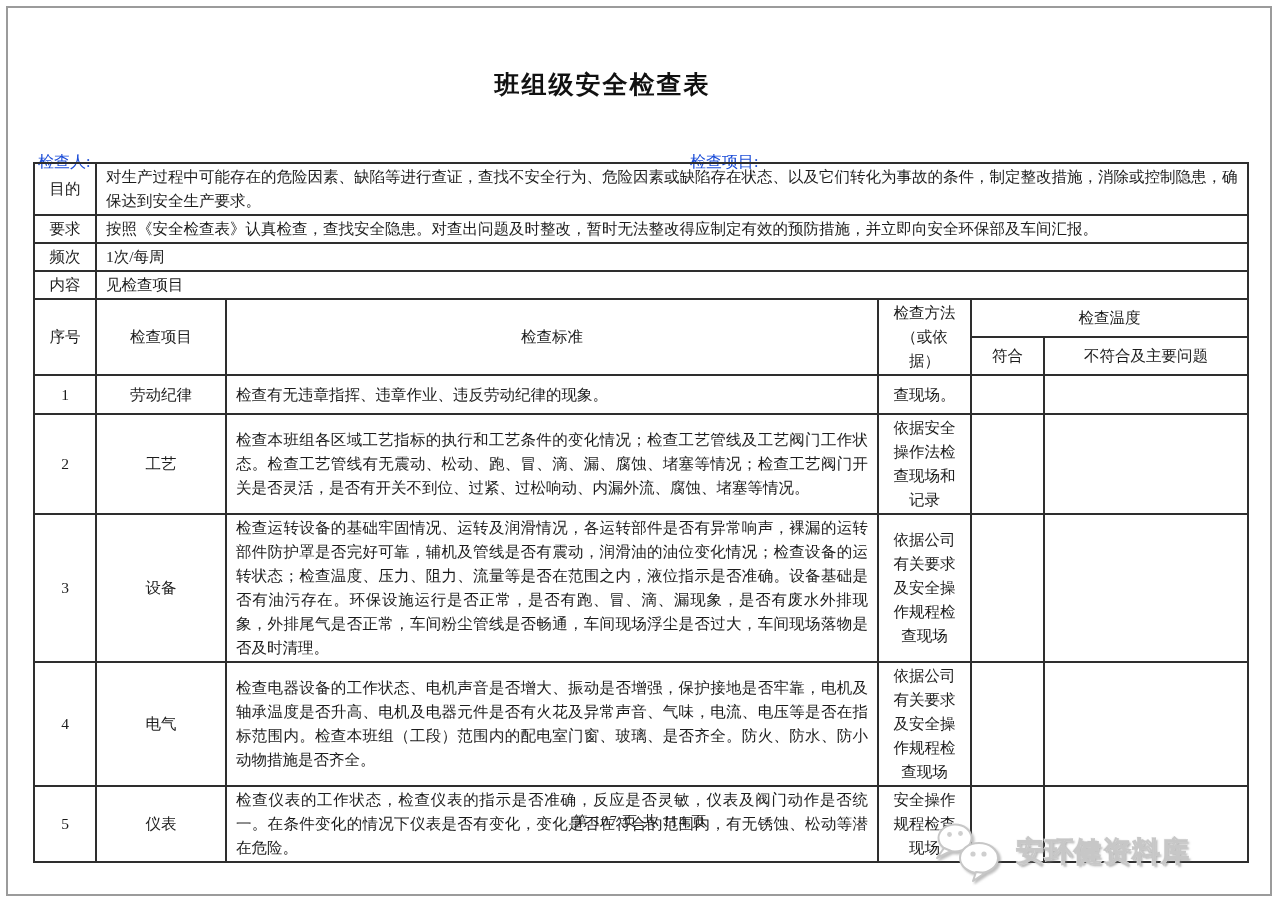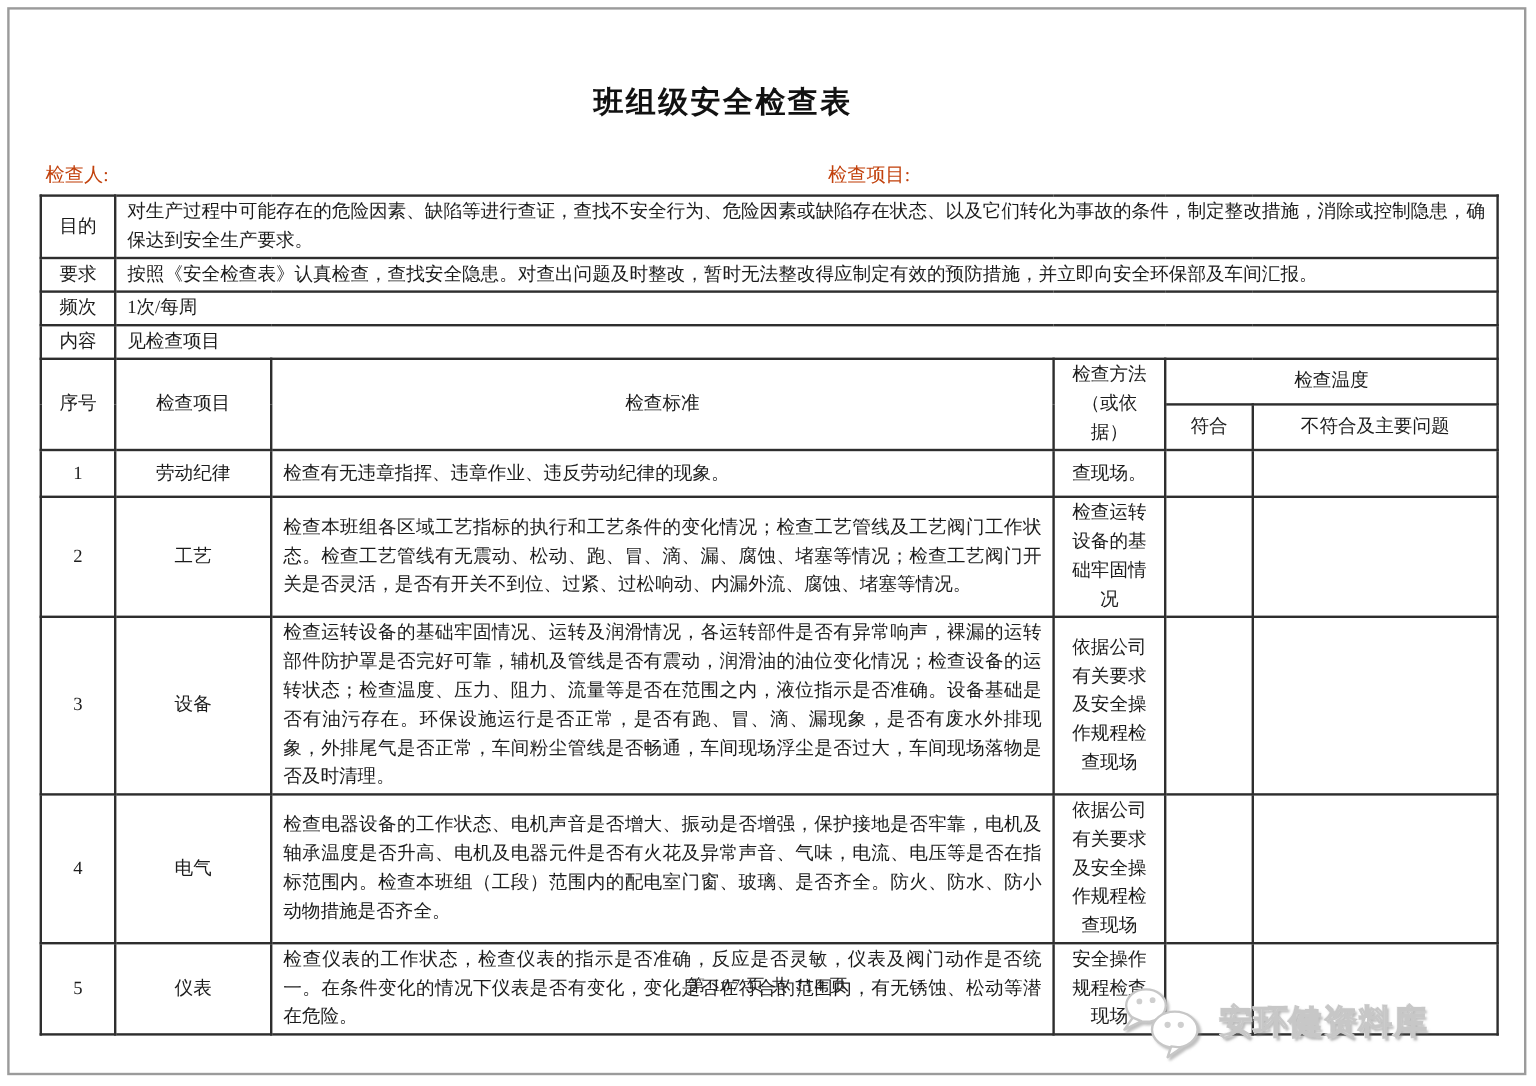--- a/index.html
+++ b/index.html
@@ -17,21 +17,21 @@
     width:1266px; height:890px;
     border:2px solid #9b9b9b;
     pointer-events:none;
   }
   .doc-title {
     position:absolute; top:68px; left:0; width:1205px;
     text-align:center;
     font-size:25px; font-weight:bold; letter-spacing:2px;
     color:#111;
   }
-  .meta-line { position:absolute; top:136px; font-size:16px; color:#c2410c; }
+  .meta-line { position:absolute; top:152px; font-size:16px; color:#1d4ed8; }
   .meta-inspector { left:38px; }
   .meta-time { left:690px; }
 
   table.checklist {
     position:absolute; left:33px; top:162px;
     width:1214px;
     border-collapse:collapse;
     table-layout:fixed;
   }
   table.checklist td, table.checklist th {
@@ -142,21 +142,21 @@
       <td class="item-cell">劳动纪律</td>
       <td class="standard">检查有无违章指挥、违章作业、违反劳动纪律的现象。</td>
       <td class="method">查现场。</td>
       <td></td>
       <td></td>
     </tr>
     <tr class="h-r2">
       <td class="no-cell">2</td>
       <td class="item-cell">工艺</td>
       <td class="standard">检查本班组各区域工艺指标的执行和工艺条件的变化情况；检查工艺管线及工艺阀门工作状态。检查工艺管线有无震动、松动、跑、冒、滴、漏、腐蚀、堵塞等情况；检查工艺阀门开关是否灵活，是否有开关不到位、过紧、过松响动、内漏外流、腐蚀、堵塞等情况。</td>
-      <td class="method">检查运转设备的基础牢固情况</td>
+      <td class="method">依据安全操作法检查现场和记录</td>
       <td></td>
       <td></td>
     </tr>
     <tr class="h-r3">
       <td class="no-cell">3</td>
       <td class="item-cell">设备</td>
       <td class="standard">检查运转设备的基础牢固情况、运转及润滑情况，各运转部件是否有异常响声，裸漏的运转部件防护罩是否完好可靠，辅机及管线是否有震动，润滑油的油位变化情况；检查设备的运转状态；检查温度、压力、阻力、流量等是否在范围之内，液位指示是否准确。设备基础是否有油污存在。环保设施运行是否正常，是否有跑、冒、滴、漏现象，是否有废水外排现象，外排尾气是否正常，车间粉尘管线是否畅通，车间现场浮尘是否过大，车间现场落物是否及时清理。</td>
       <td class="method">依据公司有关要求及安全操作规程检查现场</td>
       <td></td>
       <td></td>

